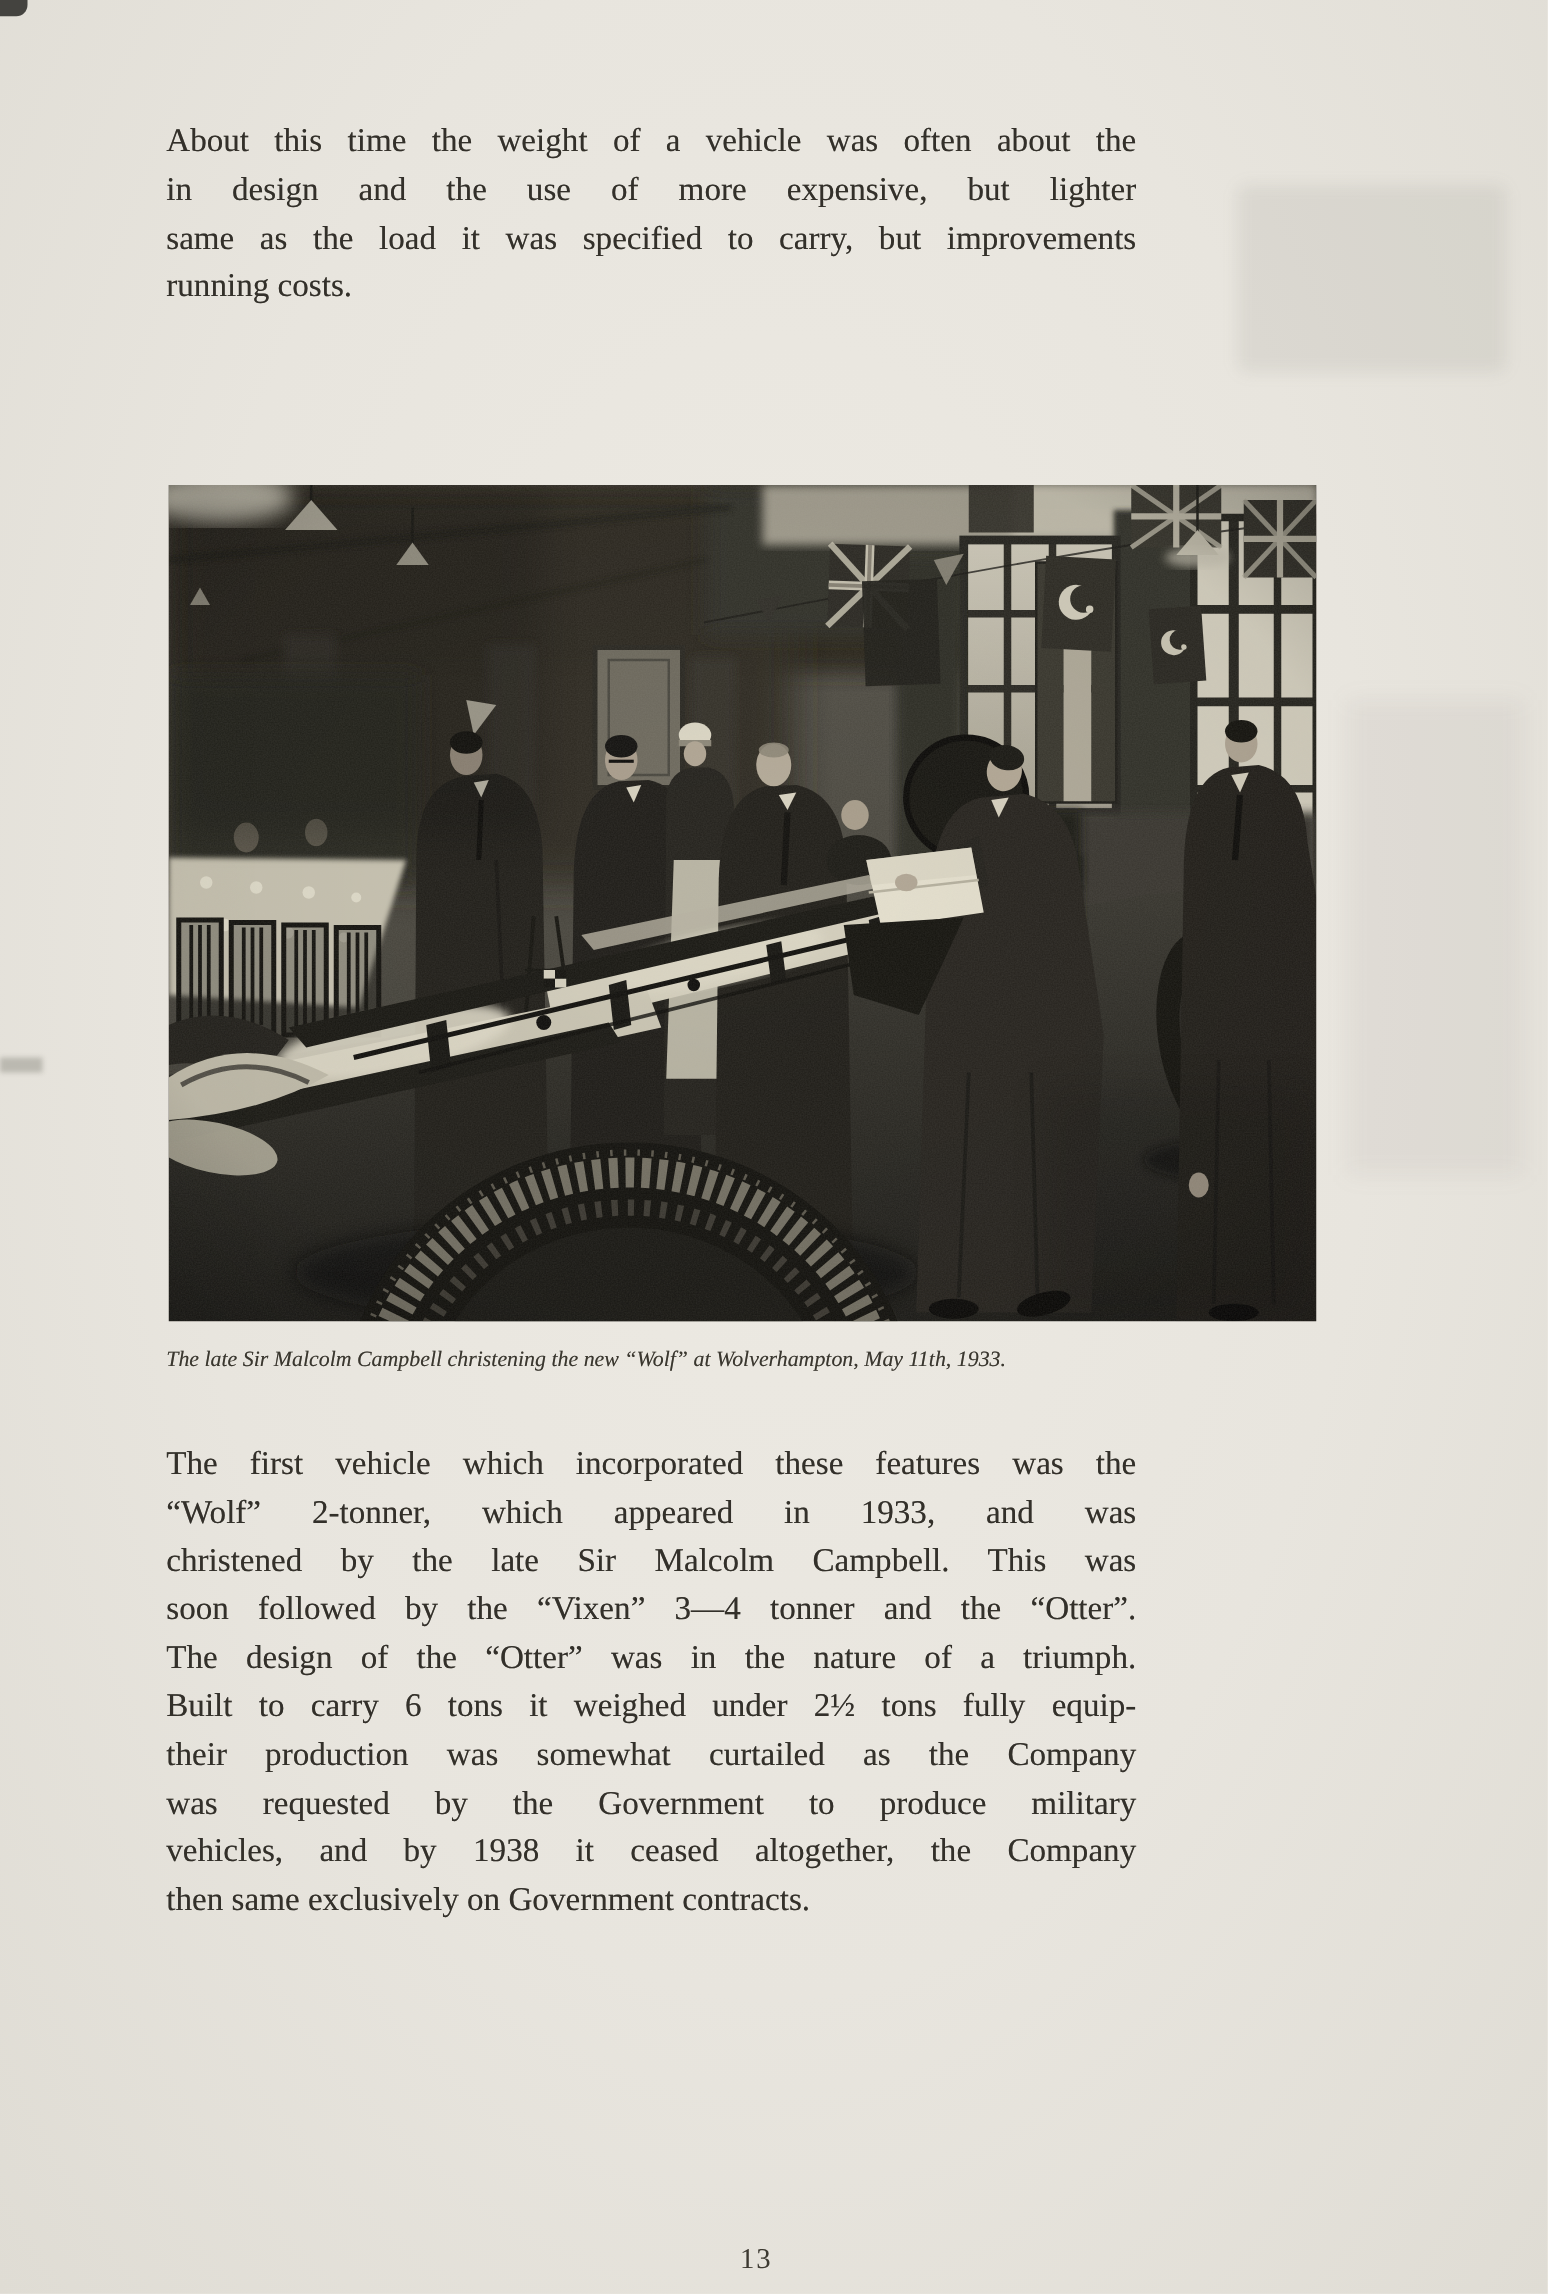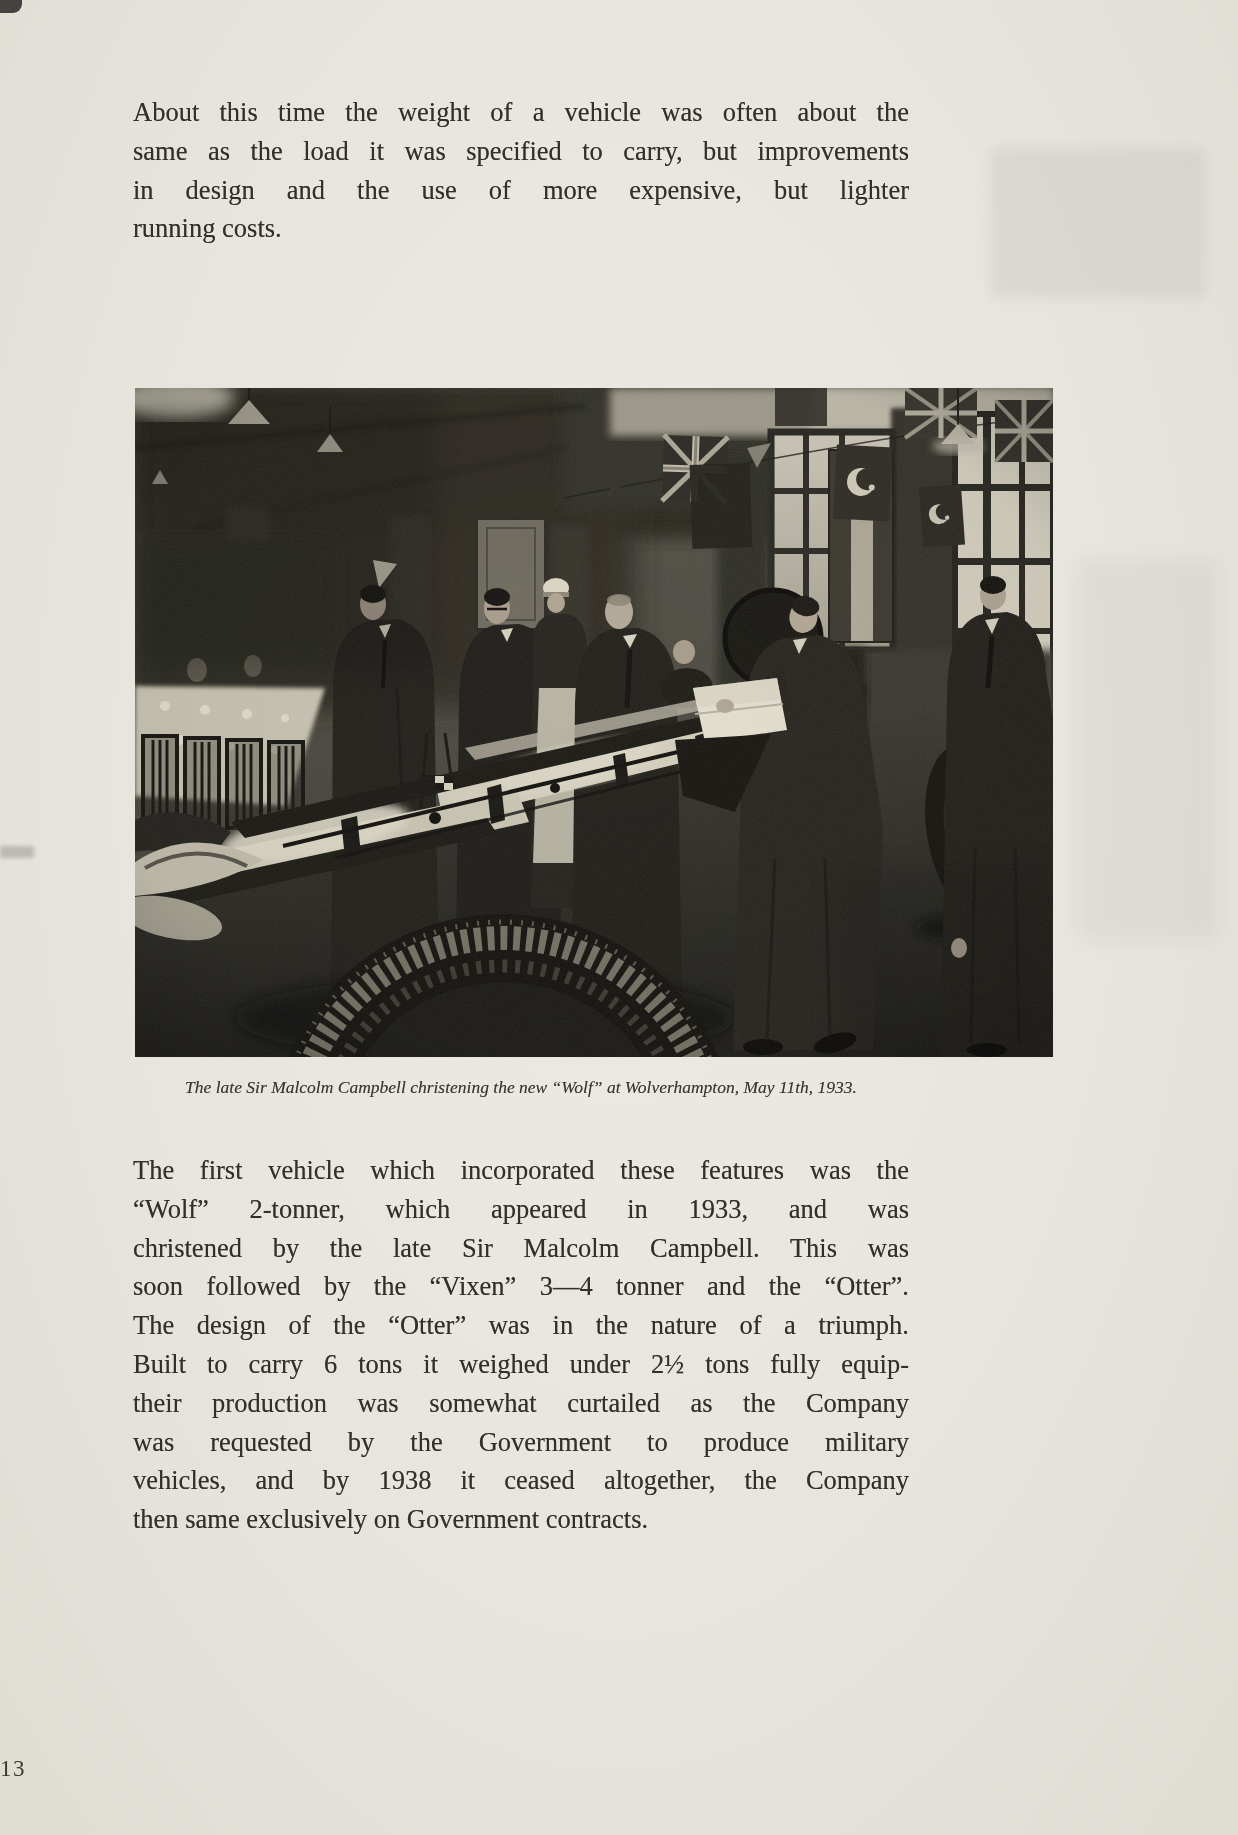--- a/index.html
+++ b/index.html
@@ -22,24 +22,24 @@
     font-size:26.5px;line-height:38.8px;
     text-shadow:0 0 .5px rgba(47,45,40,.55);}
   .para .line{text-align:justify;text-align-last:justify;white-space:normal;}
   .para .line.last{text-align-last:left;}
   .para-top{top:93px;}
   .para-bottom{top:1151px;}
   .photo{position:absolute;left:135px;top:388px;width:918px;height:669px;
     background:#413f38;overflow:hidden;}
   .photo svg{display:block;width:918px;height:669px;}
   .caption{position:absolute;left:133px;top:1076px;width:776px;
-    text-align:center;font-style:italic;font-size:17.5px;line-height:1.35;
+    font-style:italic;font-size:17.5px;line-height:1.35;
     color:var(--caption-ink);text-shadow:0 0 .4px rgba(58,55,47,.5);}
-  .page-number{position:absolute;left:0;top:1756px;width:1210px;
-    text-align:left;font-size:23px;letter-spacing:1.5px;color:#3c3931;}
+  .page-number{position:absolute;left:0;top:1794px;width:1210px;
+    text-align:center;font-size:23px;letter-spacing:1.5px;color:#3c3931;}
   .corner-speck{position:absolute;left:0;top:0;width:22px;height:13px;
     background:rgba(40,40,36,.85);border-radius:0 0 9px 0;}
   .ghost-a{position:absolute;left:990px;top:148px;width:215px;height:150px;
     background:rgba(110,106,96,.10);filter:blur(6px);border-radius:8px;}
   .ghost-b{position:absolute;left:1078px;top:560px;width:140px;height:380px;
     background:rgba(110,106,96,.07);filter:blur(9px);}
   .ghost-c{position:absolute;left:0;top:846px;width:34px;height:12px;
     background:rgba(80,78,70,.28);filter:blur(2px);}
 </style>
 </head>
@@ -47,22 +47,22 @@
 
 <div class="page">
 
   <div class="corner-speck"></div>
   <div class="ghost-a"></div>
   <div class="ghost-b"></div>
   <div class="ghost-c"></div>
 
   <div class="para para-top">
       <div class="line">About this time the weight of a vehicle was often about the</div>
+      <div class="line">in design and the use of more expensive, but lighter</div>
       <div class="line">same as the load it was specified to carry, but improvements</div>
-      <div class="line">in design and the use of more expensive, but lighter</div>
       <div class="line last">running costs.</div>
     </div>
 
   <figure class="photo">
     <svg viewBox="0 0 918 669" aria-hidden="true">
       <defs>
         <linearGradient id="wallG" x1="0" y1="0" x2="0" y2="1">
           <stop offset="0" stop-color="#57544b"></stop>
             <stop offset="1" stop-color="#3e3c35"></stop>
         </linearGradient>

